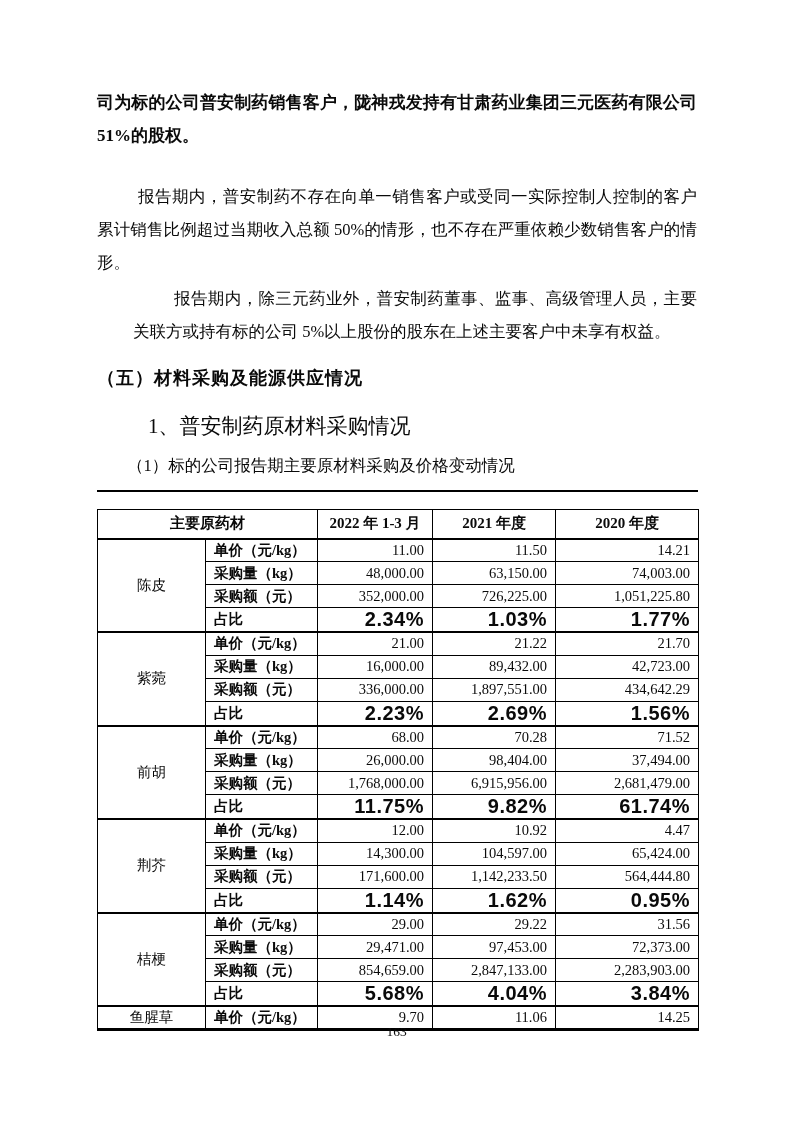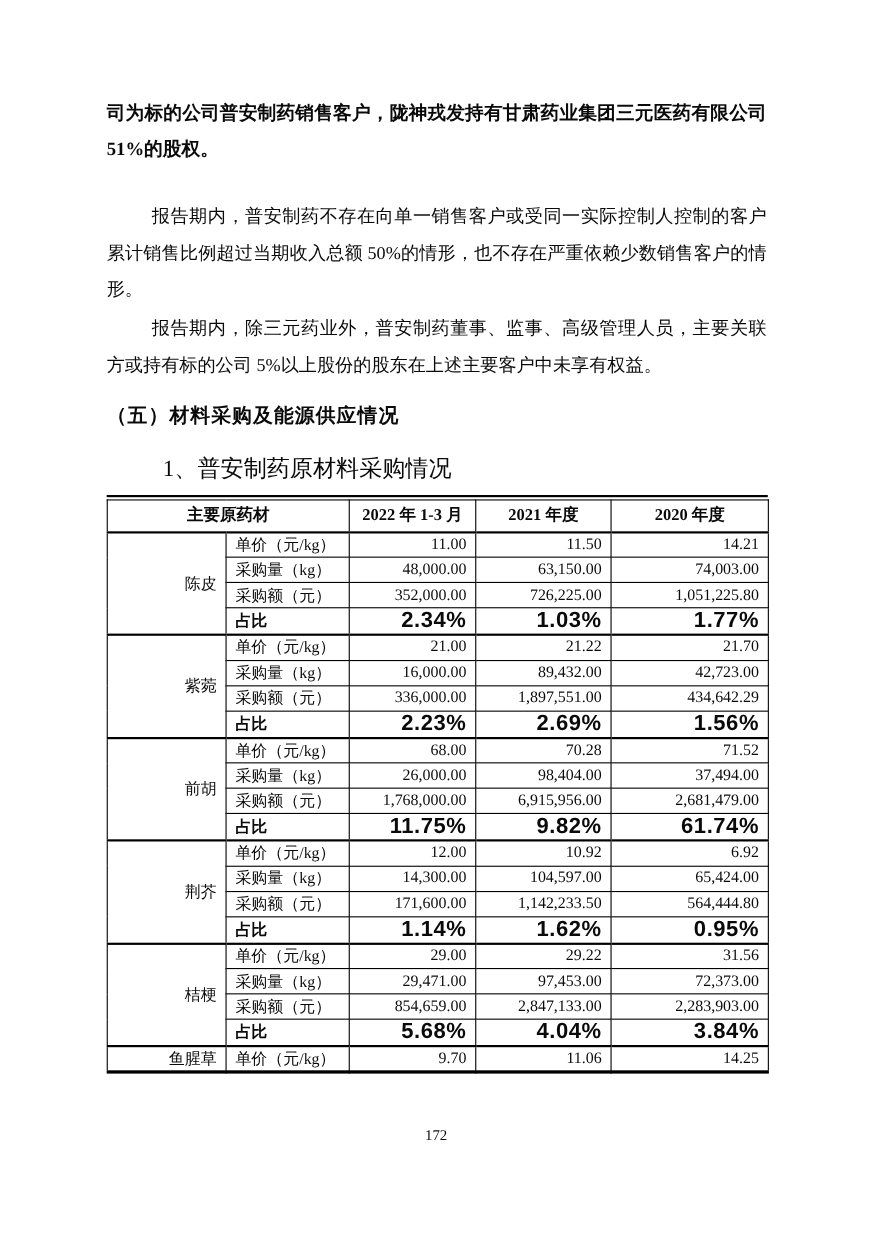--- a/index.html
+++ b/index.html
@@ -19,55 +19,55 @@
     margin:0; font-weight:bold;
     font-size:17px; line-height:33px;
     text-align:justify; text-justify:inter-ideograph;
   }
   .para {
     margin:0; font-size:16.5px; line-height:33px;
     text-align:justify; text-justify:inter-ideograph;
     text-indent:41px;
   }
   .para.p2 { margin-top:28px; }
-  .para.p3 { margin-top:3px; }
+  .para.p3 { margin-top:3px;margin-left:36px; }
   .section-heading {
     margin:17px 0 0 0;
     font-family:"Liberation Sans","DejaVu Sans",sans-serif;
     font-weight:bold; font-size:18px; line-height:26px;
     letter-spacing:1px;
   }
   .subheading-1 { margin:24px 0 0 51px; font-size:21px; line-height:22px; }
   .subheading-2 { margin:18px 0 0 30px; font-size:16.5px; line-height:22px; }
 
   
   .table-wrap {
     margin-top:13px; width:601px;
-    border-top:2px solid #000; padding-top:2px;
+    border-top:2px solid #000; padding-top:17px;
   }
   table.materials {
     border-collapse:collapse; table-layout:fixed;
     width:601px;
     border-top:1px solid #000;
     border-bottom:3px solid #000;
   }
   table.materials th, table.materials td {
     border:1px solid #000;
     box-sizing:border-box;
     overflow:hidden; white-space:nowrap;
   }
   table.materials th {
     font-weight:bold; font-size:15px; height:29px;
     text-align:center; padding:0 4px;
   }
   table.materials td {
     font-size:14.5px; height:23px; padding:0 8px;
   }
-  td.mat { text-align:right; padding-left:13px; font-size:15px; }
-  td.lbl { text-align:left; padding-left:8px; }
+  td.mat { text-align:center; padding-left:13px; font-size:15px; }
+  td.lbl { text-align:left; padding-left:8px;font-weight:bold; }
   td.num { text-align:right; }
   tr.grp-first td { border-top:2px solid #000; }
   thead tr th { border-bottom:1px solid #000; }
   tr.pct td.lbl { font-weight:bold; }
   tr.pct td.num {
     font-family:"Liberation Sans","DejaVu Sans",sans-serif;
     font-weight:bold; font-size:20px; letter-spacing:0.5px;
   }
   .page-num {
     position:absolute; left:0; right:0; top:1024px;
@@ -82,20 +82,21 @@
   <p class="para-bold">司为标的公司普安制药销售客户，陇神戎发持有甘肃药业集团三元医药有限公司 51%的股权。</p>
 
   <p class="para p2">报告期内，普安制药不存在向单一销售客户或受同一实际控制人控制的客户累计销售比例超过当期收入总额 50%的情形，也不存在严重依赖少数销售客户的情形。</p>
 
   <p class="para p3">报告期内，除三元药业外，普安制药董事、监事、高级管理人员，主要关联方或持有标的公司 5%以上股份的股东在上述主要客户中未享有权益。</p>
 
   <h2 class="section-heading">（五）材料采购及能源供应情况</h2>
 
   <p class="subheading-1">1、普安制药原材料采购情况</p>
 
+  <p class="subheading-2">（1）标的公司报告期主要原材料采购及价格变动情况</p>
 
   <div class="table-wrap">
   <table class="materials">
     <colgroup>
       <col style="width:108px">
           <col style="width:112px">
           <col style="width:115px">
           <col style="width:123px">
           <col style="width:143px">
     </colgroup>
@@ -185,21 +186,21 @@
         <td class="num">11.75%</td>
         <td class="num">9.82%</td>
         <td class="num">61.74%</td>
       </tr>
 
       <tr class="grp-first">
         <td class="mat" rowspan="4">荆芥</td>
         <td class="lbl">单价（元/kg）</td>
         <td class="num">12.00</td>
         <td class="num">10.92</td>
-        <td class="num">6.92</td>
+        <td class="num">4.47</td>
       </tr>
       <tr>
         <td class="lbl">采购量（kg）</td>
         <td class="num">14,300.00</td>
         <td class="num">104,597.00</td>
         <td class="num">65,424.00</td>
       </tr>
       <tr>
         <td class="lbl">采购额（元）</td>
         <td class="num">171,600.00</td>
@@ -243,15 +244,15 @@
         <td class="mat">鱼腥草</td>
         <td class="lbl">单价（元/kg）</td>
         <td class="num">9.70</td>
         <td class="num">11.06</td>
         <td class="num">14.25</td>
       </tr>
     </tbody>
   </table>
   </div>
 
-  <div class="page-num">172</div>
+  <div class="page-num">163</div>
 
 </div>
 
 </body></html>

